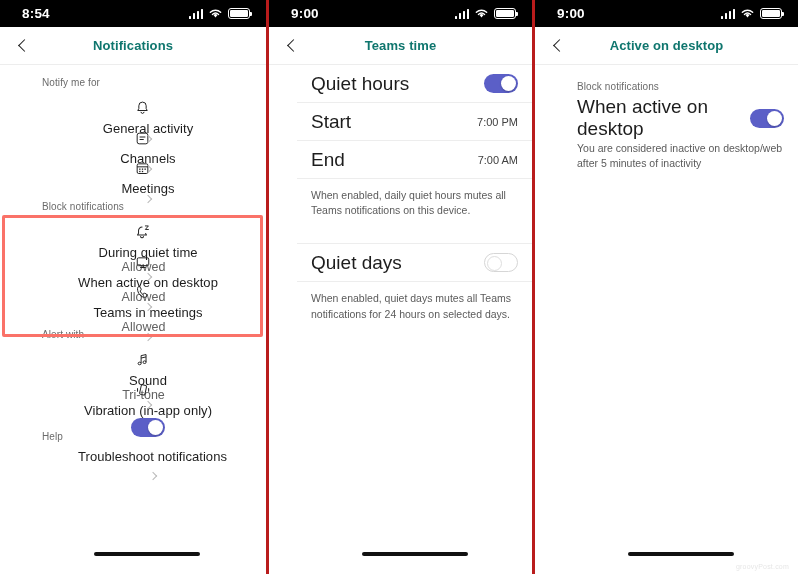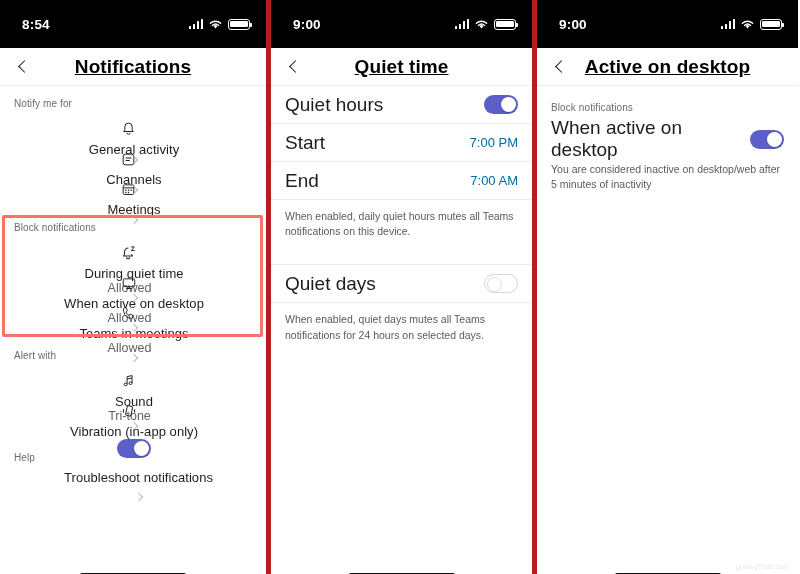--- a/index.html
+++ b/index.html
@@ -16,26 +16,26 @@
     background: #ffffff;
   }
   .phone {
     position: relative;
     width: 266px;
     height: 574px;
     background: #ffffff;
     overflow: hidden;
     flex: 0 0 266px;
   }
-  .phone + .phone { border-left: 5px solid #b91c1c; }
+  .phone + .phone { border-left: 3px solid #b91c1c; }
 
   
   .statusbar {
     position: relative;
-    height: 48px;
+    height: 27px;
     background: #000000;
     display: flex;
     align-items: center;
     justify-content: space-between;
     padding: 0 16px 0 22px;
     z-index: 3;
   }
   .clock {
     color: #ffffff;
     font-size: 13.5px;
@@ -96,29 +96,28 @@
   .chev-left {
     width: 9px; height: 9px;
     border-left: 1.7px solid #1b1b1b;
     border-bottom: 1.7px solid #1b1b1b;
     transform: rotate(45deg);
     margin-left: 3px;
   }
   .nav-title {
     width: 100%;
     text-align: center;
-    font-size: 19px;
+    font-size: 13px;
     font-weight: 700;
-    color: #000000;
+    color: #0f766e;
     letter-spacing: 0.1px;
-    text-decoration: underline;
-  }
-
-  
-  .screen-body { position: relative; height: 502px; background: #ffffff; }
+  }
+
+  
+  .screen-body { position: relative; height: 502px; background: #ffffff; margin-left: 28px; }
 
   .section-label {
     font-size: 10px;
     color: #6b6b6b;
     padding: 12px 14px 7px 14px;
     letter-spacing: 0.1px;
   }
   .row {
     display: flex;
     align-items: center;
@@ -157,21 +156,21 @@
   .prow {
     display: flex;
     align-items: center;
     justify-content: space-between;
     height: 38px;
     padding: 0 14px;
     border-bottom: 1px solid #ededed;
     cursor: pointer;
   }
   .prow .plabel { font-size: 19px; color: #1d1d1d; }
-  .prow .pvalue { font-size: 13px; color: #0369a1; }
+  .prow .pvalue { font-size: 11px; color: #404040; }
   .helptext {
     font-size: 10.5px;
     line-height: 1.45;
     color: #5b5b5b;
     padding: 9px 14px 12px 14px;
   }
   .gap-block { height: 14px; background: #ffffff; border-bottom: 1px solid #ededed; }
 
   
   .toggle {
@@ -404,21 +403,21 @@
         <span class="batt">
             <i></i>
           </span>
       </span>
     </div>
 
     <div class="navbar">
       <div class="back-btn">
         <span class="chev-left"></span>
       </div>
-      <div class="nav-title">Quiet time</div>
+      <div class="nav-title">Teams time</div>
     </div>
 
     <div class="screen-body">
       <div class="prow">
         <span class="plabel">Quiet hours</span>
         <span class="toggle on">
             <span class="knob"></span>
           </span>
       </div>
       <div class="prow">

